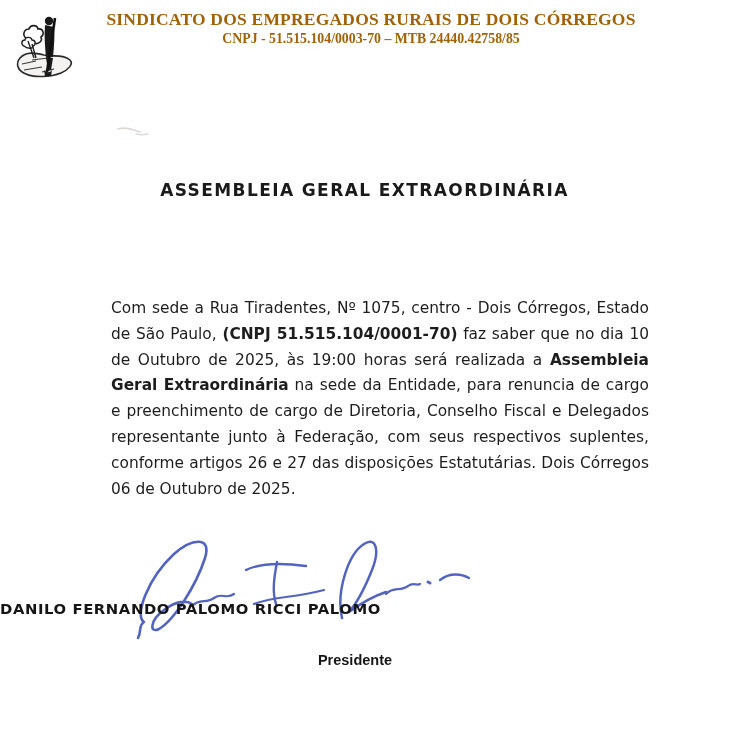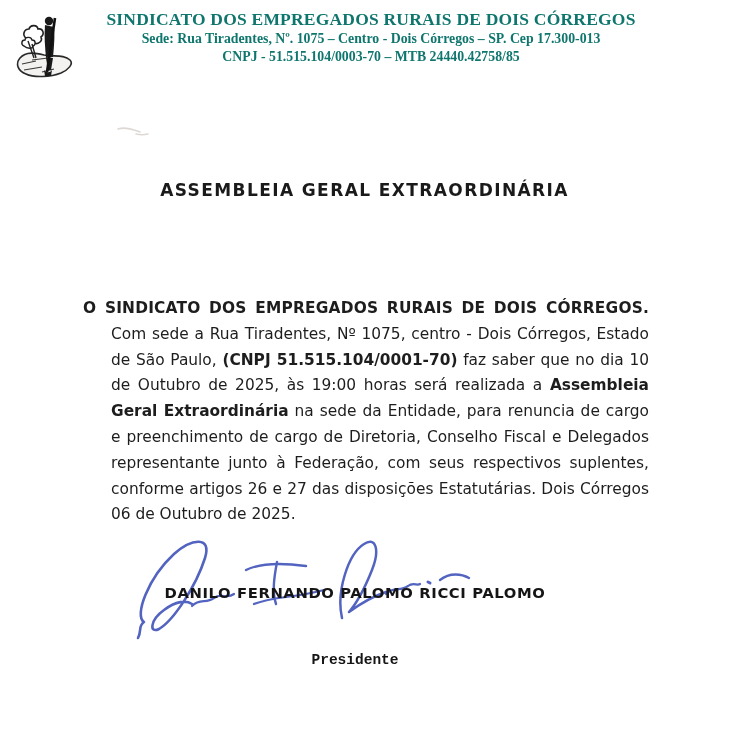--- a/index.html
+++ b/index.html
@@ -19,21 +19,21 @@
 
   
   .letterhead {
     position: absolute;
     top: 8px;
     left: 85px;
     width: 572px;
     text-align: center;
     font-family: "Liberation Serif", serif;
     font-weight: bold;
-    color: #0f766e;
+    color: #a16207;
   }
   .org-name {
     font-size: 17.5px;
     letter-spacing: 0.2px;
     line-height: 22px;
   }
   .org-sub {
     font-size: 13.8px;
     line-height: 18px;
   }
@@ -98,40 +98,40 @@
   .signature-ink {
     position: absolute;
     top: 530px;
     left: 128px;
     width: 345px;
     height: 112px;
     pointer-events: none;
   }
   .sig-name {
     position: absolute;
-    top: 584px;
+    top: 600px;
     left: 0;
     width: 710px;
-    text-align: center;
+    text-align: left;
     font-size: 14.8px;
     font-weight: bold;
     letter-spacing: 0.6px;
     color: #151515;
     font-family: "DejaVu Sans", sans-serif;
   }
   .sig-role {
     position: absolute;
     top: 652px;
     left: 0;
     width: 710px;
     text-align: center;
     font-size: 14.5px;
     font-weight: bold;
     color: #151515;
-    font-family: Liberation Mono, monospace;
+    font-family: Liberation Sans, sans-serif;
   }
 </style>
 </head>
 <body>
 
 <div class="page">
 
   <svg class="logo" viewBox="0 0 72 74" xmlns="http://www.w3.org/2000/svg">
 
     <path d="M12 44 c6 -7 16 -5 24 -3 c9 2 20 -1 26 5 c4 4 -2 10 -9 13 c-10 4 -27 5 -35 1 c-8 -3 -11 -10 -6 -16 z" fill="#f4f2f0" stroke="#2a2a2a" stroke-width="1.6"></path>
@@ -144,32 +144,30 @@
     <circle cx="41" cy="7" r="4.2" fill="#1a1a1a"></circle>
     <path d="M37 11 l9 2 c1 8 0 20 -1 30 l-7 1 c-1 -11 -2 -22 -1 -33 z" fill="#1a1a1a"></path>
     <path d="M38 44 l2 12 l3 0 l2 -12 z" fill="#1a1a1a"></path>
 
     <path d="M47 4 L39 58" stroke="#111" stroke-width="2.6" fill="none"></path>
     <path d="M36 56 c2 3 6 3 8 0 l-1 6 l-6 0 z" fill="#1a1a1a"></path>
   </svg>
 
   <div class="letterhead">
     <div class="org-name">SINDICATO DOS EMPREGADOS RURAIS DE DOIS CÓRREGOS</div>
-    <div class="org-sub">Sede: Rua Tiradentes, Nº. 1075 – Centro - Dois Córregos – SP. Cep 17.300-013</div>
     <div class="org-sub">CNPJ -  51.515.104/0003-70 – MTB 24440.42758/85</div>
   </div>
 
   <svg class="smudge" viewBox="0 0 36 14" xmlns="http://www.w3.org/2000/svg">
     <path d="M2 5 C 10 2, 18 6, 24 8 M20 10 c4 1 8 1 12 0" stroke="#c4bab4" stroke-width="1.6" fill="none" stroke-linecap="round"></path>
   </svg>
 
   <div class="doc-title">ASSEMBLEIA GERAL EXTRAORDINÁRIA</div>
 
   <div class="body-text">
-    <span class="lead-line">O SINDICATO DOS EMPREGADOS RURAIS DE DOIS CÓRREGOS.</span>
     <span class="para"><span>Com sede a Rua Tiradentes, Nº 1075, centro - Dois Córregos, Estado de São Paulo, </span><span class="bold">(CNPJ 51.515.104/0001-70)</span><span> faz saber que no dia 10 de Outubro de 2025, às 19:00 horas será realizada a </span><span class="bold">Assembleia Geral Extraordinária</span><span> na sede da Entidade, para renuncia de cargo e preenchimento de cargo de Diretoria, Conselho Fiscal e Delegados representante junto à Federação, com seus respectivos suplentes, conforme artigos 26 e 27 das disposições Estatutárias. Dois Córregos 06 de Outubro de 2025.</span></span>
   </div>
 
   <svg class="signature-ink" viewBox="0 0 345 112" xmlns="http://www.w3.org/2000/svg">
     <g stroke="#4456bb" fill="none" stroke-linecap="round" stroke-linejoin="round" opacity="0.92">
 
       <path d="M10 108 C 14 100, 10 96, 16 92 C 6 86, 20 48, 46 24 C 64 8, 84 6, 77 28 C 68 56, 46 90, 31 99 C 21 104, 22 90, 36 80 C 48 71, 58 70, 64 74" stroke-width="2.6"></path>
 
       <path d="M64 76 c8 -8 14 -2 22 -8 c8 -6 12 2 20 -4" stroke-width="2.2"></path>
 

